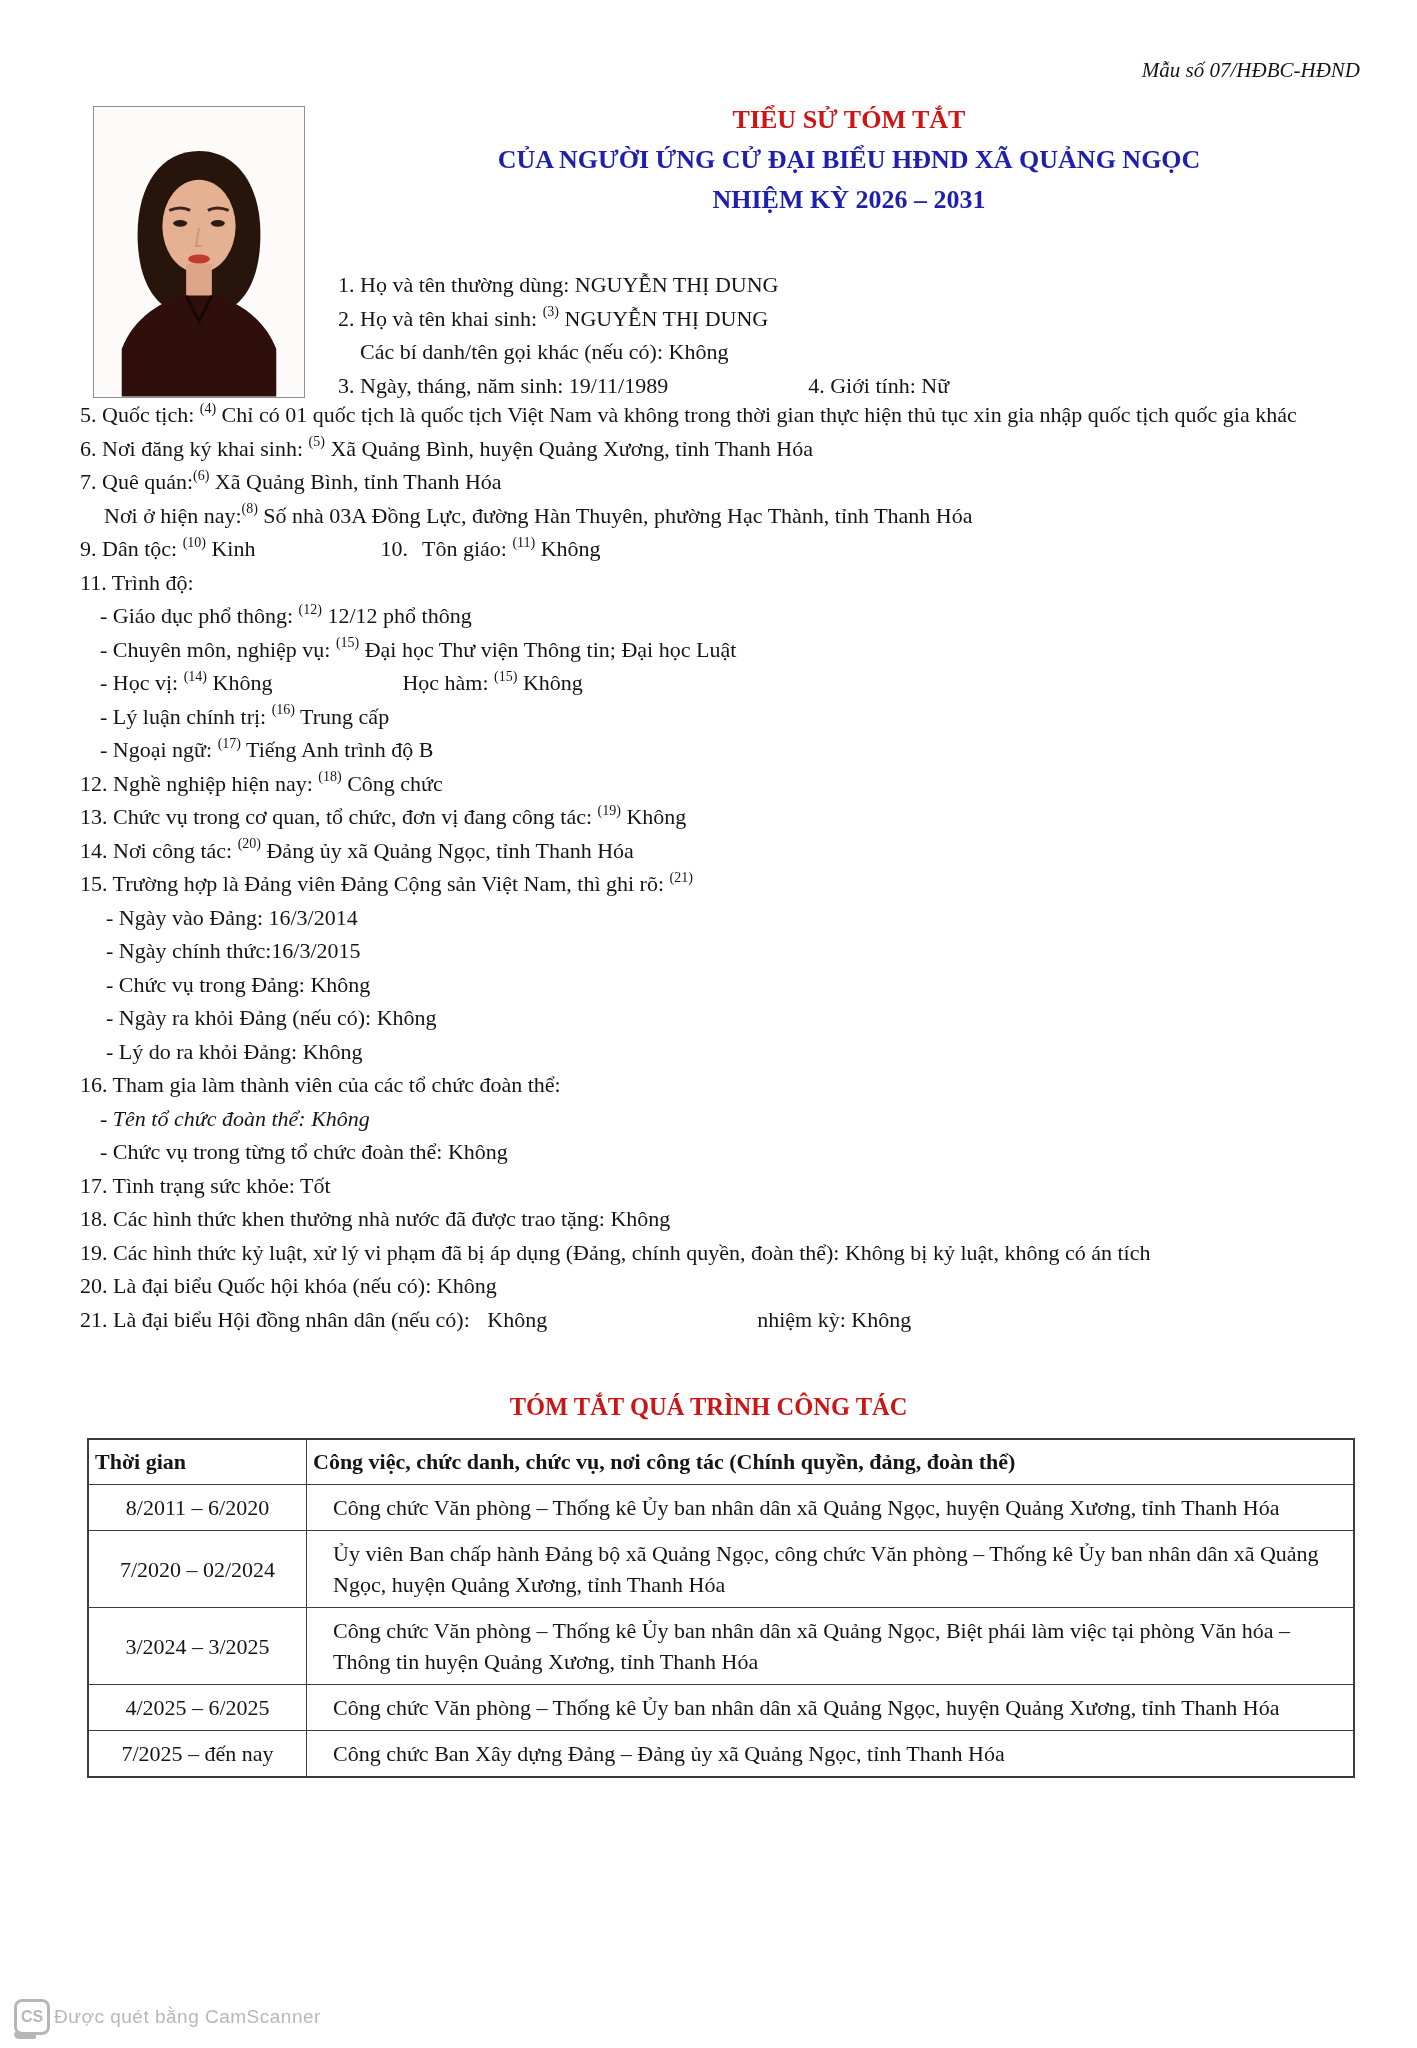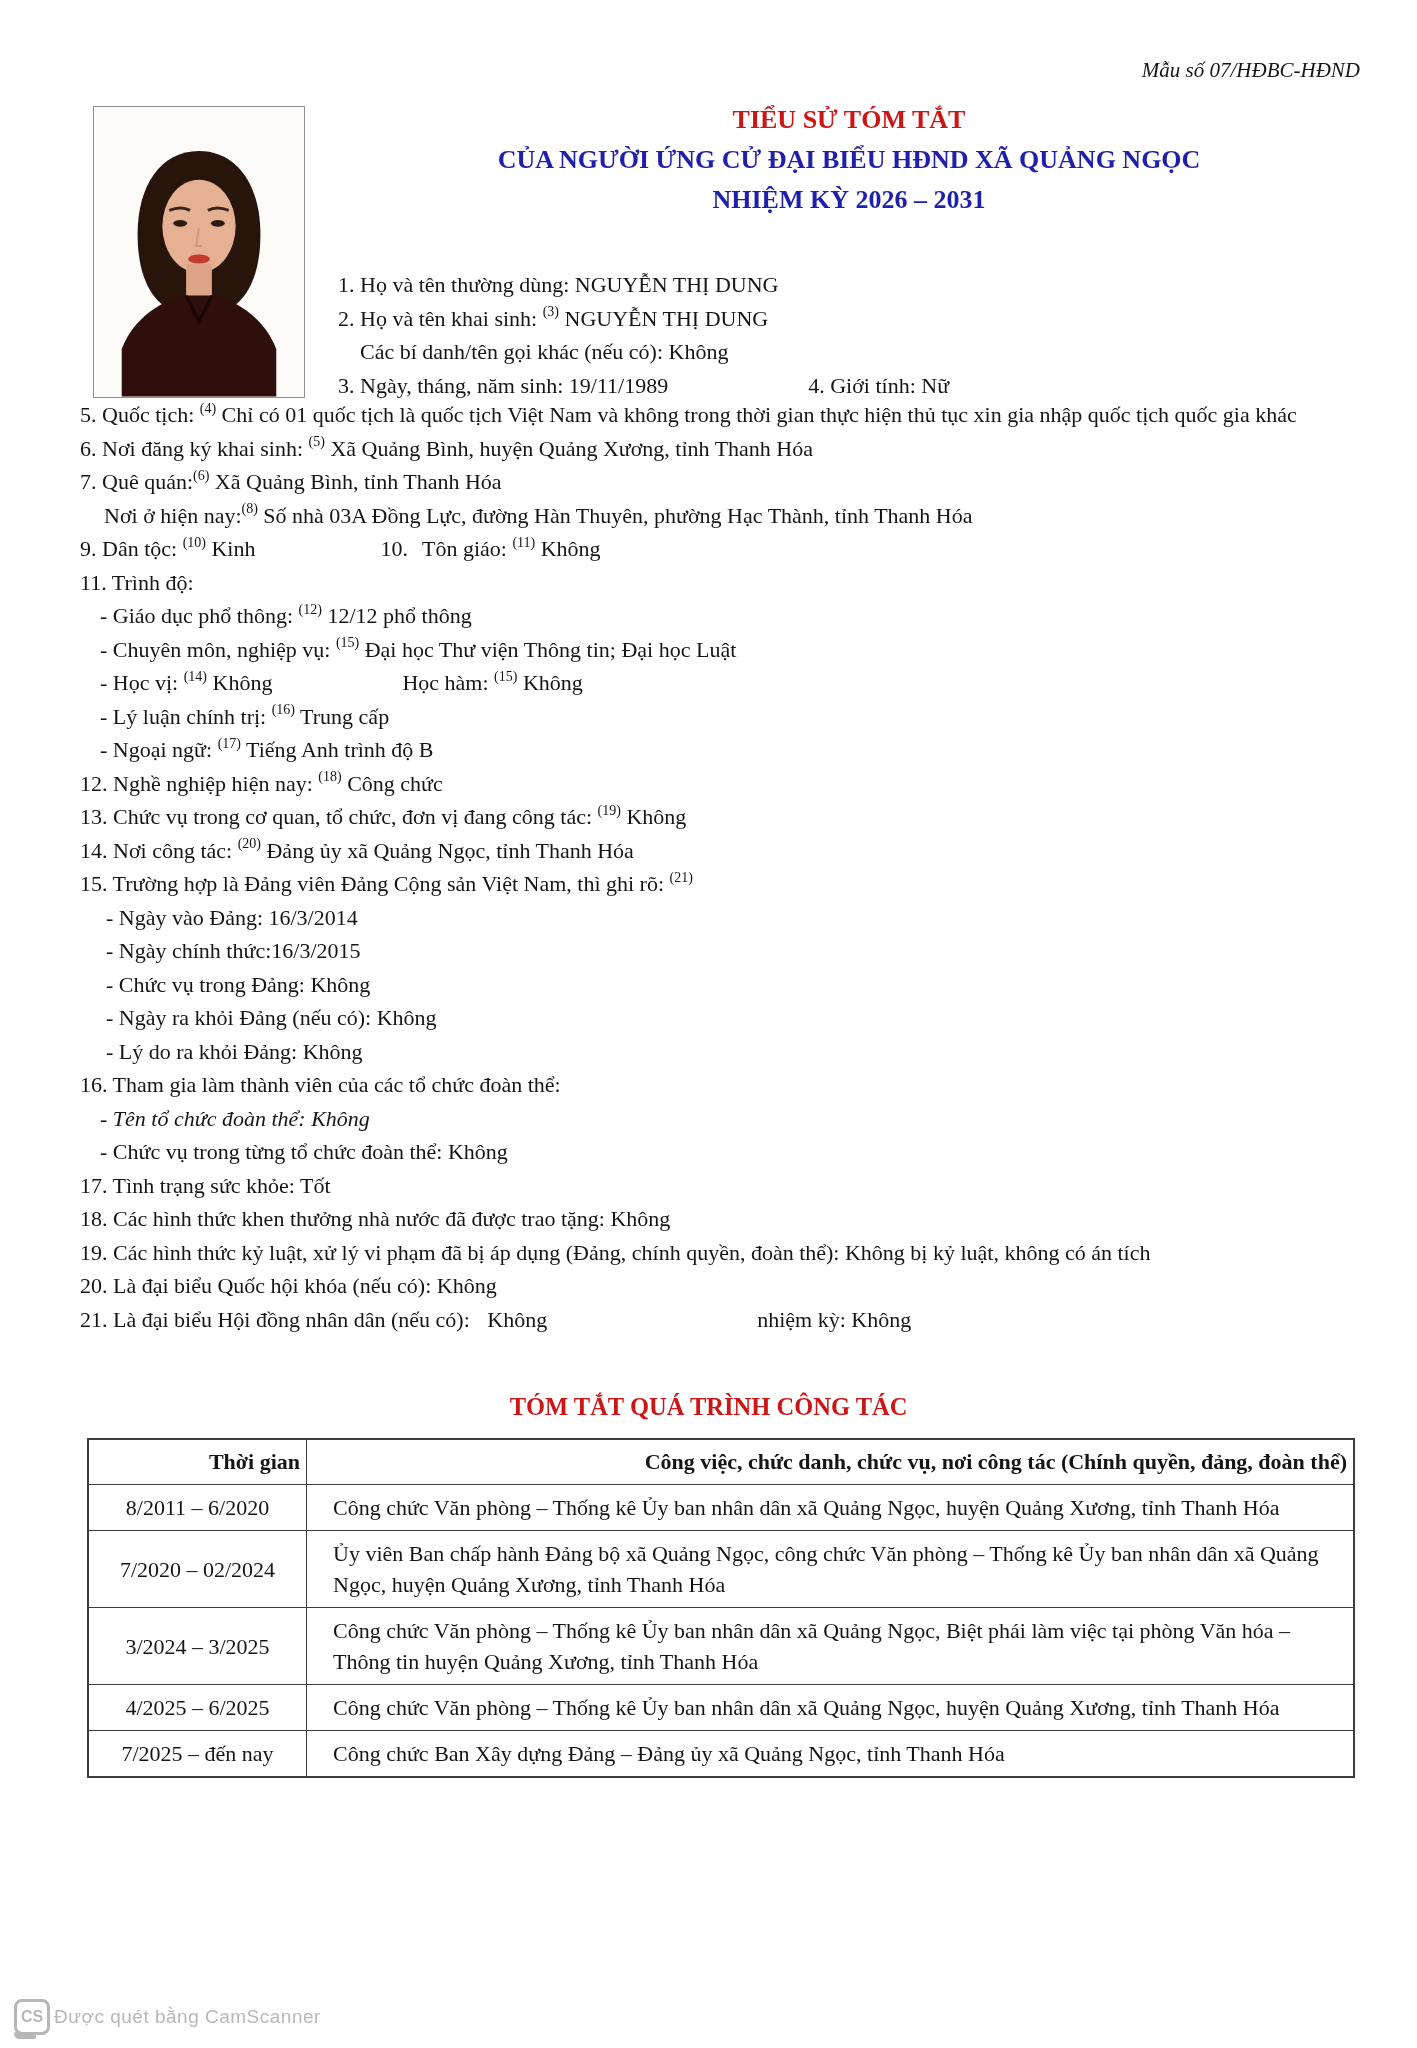--- a/index.html
+++ b/index.html
@@ -22,21 +22,21 @@
   .line{white-space:normal;}
   .line sup{font-size:14px;line-height:0;position:relative;top:-1px;}
   .gap{display:inline-block;height:1px;}
 
   .career-heading{position:absolute;left:0;top:1393px;width:1417px;text-align:center;
                   color:var(--title-red,#cc1616);font-weight:bold;font-size:24.5px;}
 
   table.career{position:absolute;left:87px;top:1438px;width:1268px;border-collapse:collapse;
                font-size:22px;border:2px solid #3c3c3c;table-layout:fixed;}
   table.career th,table.career td{border:1px solid #3c3c3c;vertical-align:middle;}
-  table.career th{font-weight:bold;text-align:right;padding:7px 6px;line-height:30px;}
+  table.career th{font-weight:bold;text-align:left;padding:7px 6px;line-height:30px;}
   table.career td{padding:7px 26px;line-height:31px;}
   td.col-time,th.col-time{width:205px;text-align:center;padding:7px 4px;}
 
   .watermark{position:absolute;left:14px;bottom:13px;display:flex;align-items:center;gap:4px;
              color:var(--watermark-gray,#b7b7b7);font-family:"Liberation Sans","DejaVu Sans",sans-serif;}
   .cs-icon{position:relative;width:30px;height:30px;border:3px solid var(--watermark-gray,#b7b7b7);
            border-radius:8px;display:flex;align-items:center;justify-content:center;
            font-weight:bold;font-size:16px;}
   .cs-icon::after{content:"";position:absolute;left:-3px;bottom:-7px;width:22px;height:7px;
                   background:var(--watermark-gray,#b7b7b7);border-radius:2px 2px 3px 6px;}

